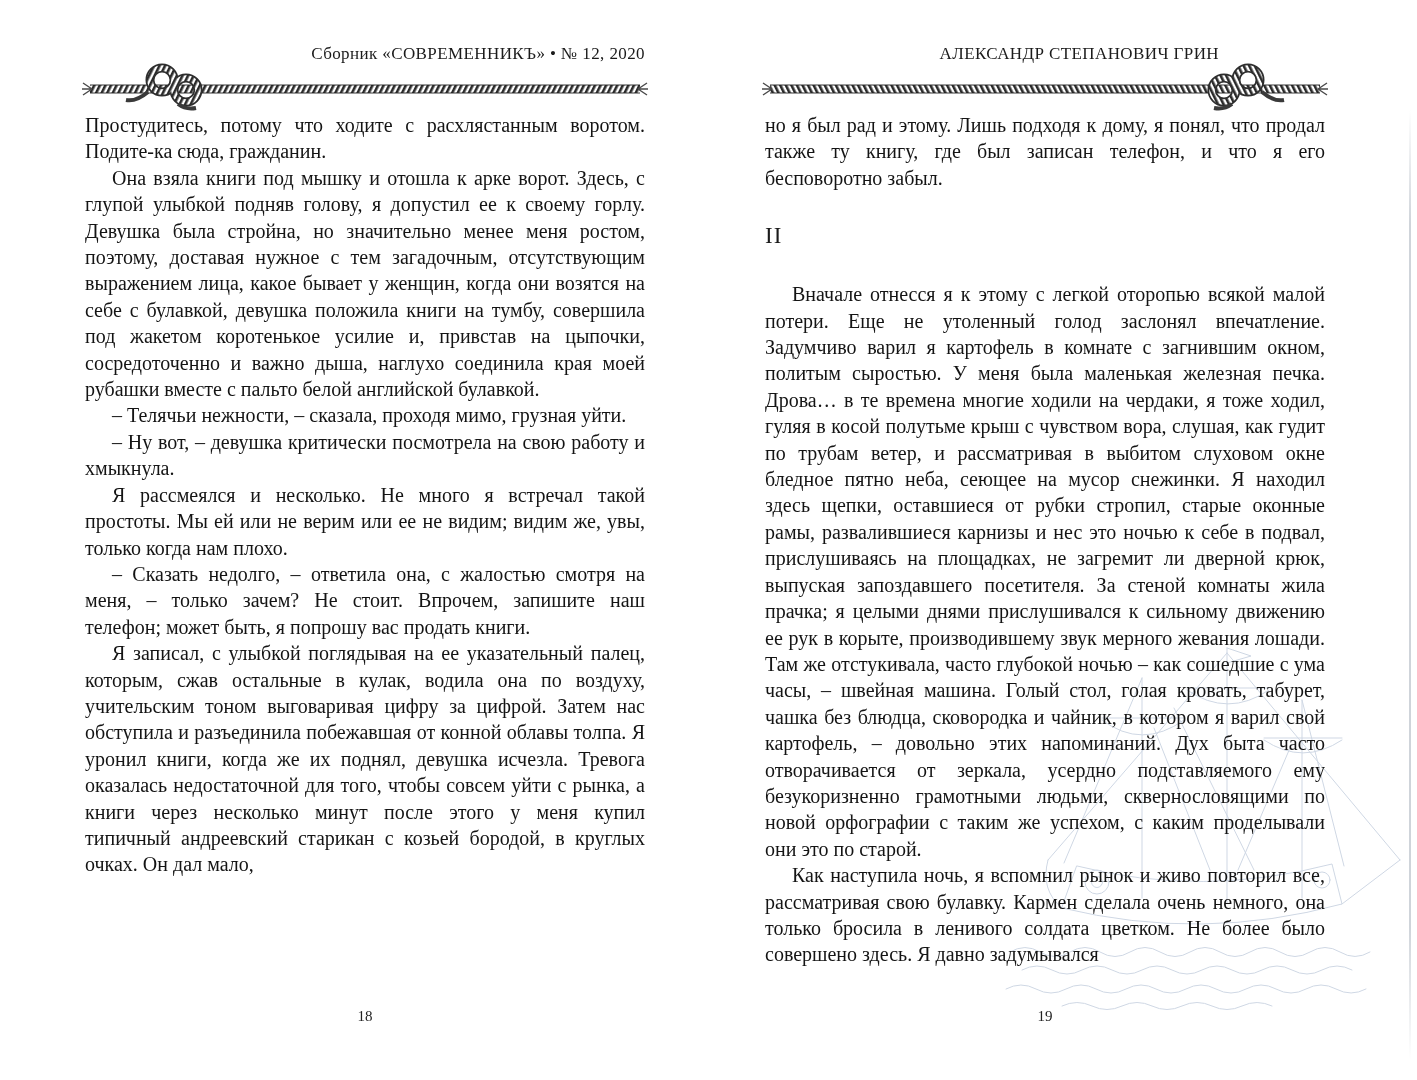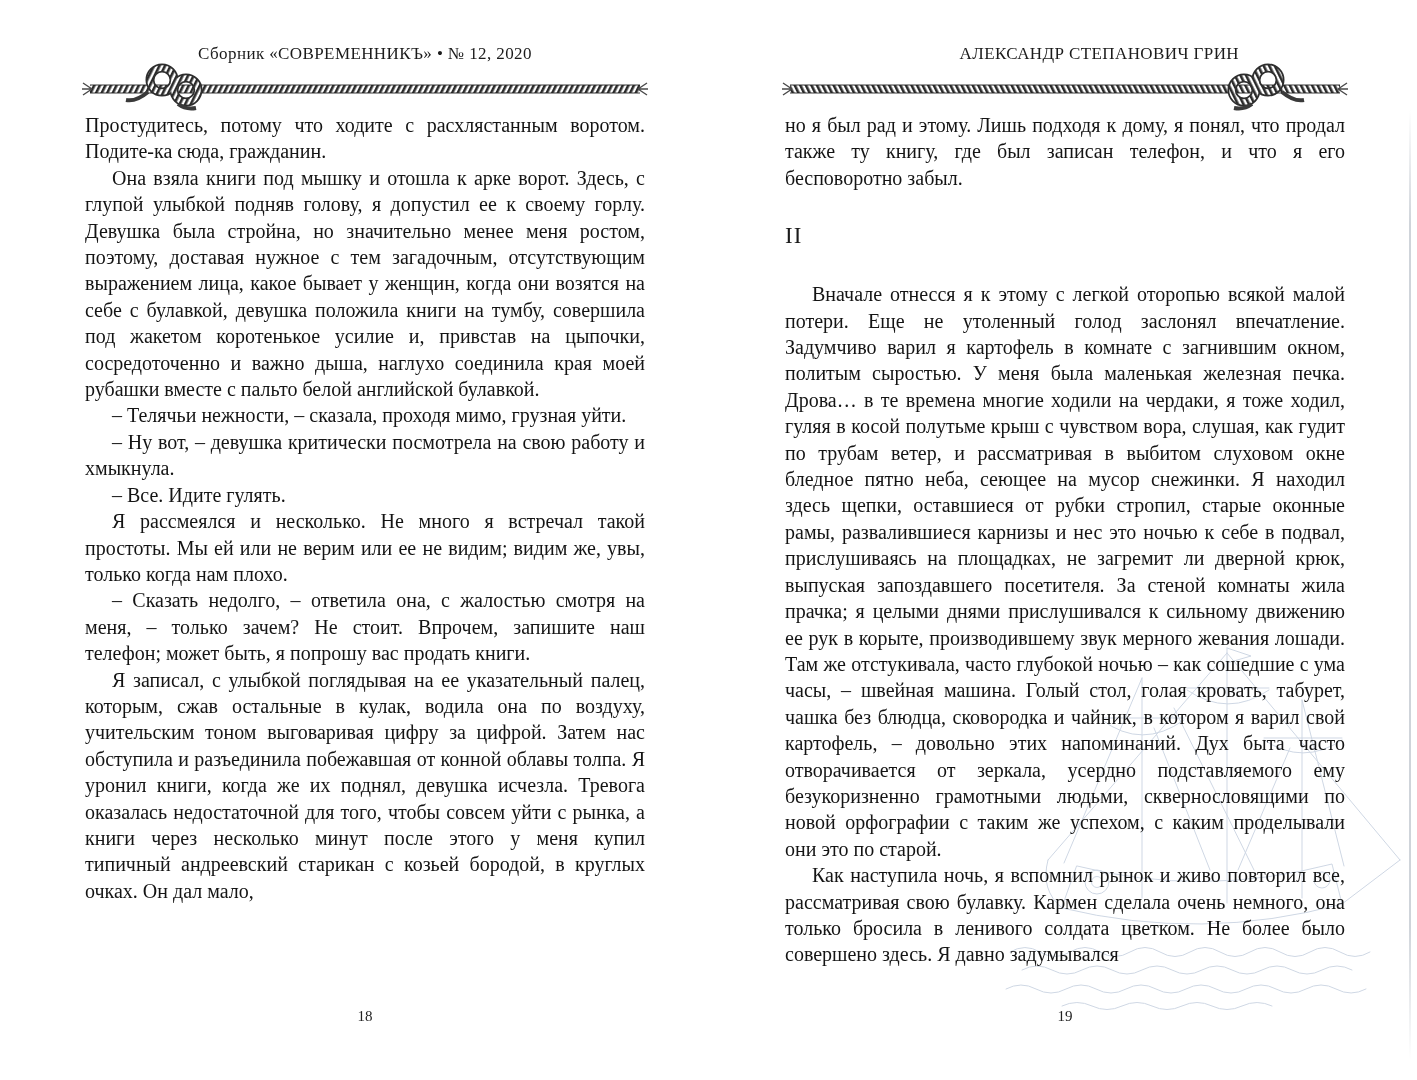--- a/index.html
+++ b/index.html
@@ -4,27 +4,27 @@
 <style>
   html,body { margin:0; padding:0; background:#e9e9e9; }
   .scan {
     position:relative; width:1417px; height:1080px; margin:0 auto;
     background:#ffffff; overflow:hidden;
     font-family:"Liberation Serif","DejaVu Serif",serif;
     color:#141414;
   }
   .page { position:absolute; top:0; width:560px; height:1080px; }
   .page-left  { left:85px; }
-  .page-right { left:765px;margin-left:20px; }
+  .page-right { left:765px; }
 
   .running-head {
     position:absolute; top:44px; left:0; width:100%;
     font-size:17px; letter-spacing:.4px; color:#1b1b1b; white-space:nowrap;
   }
-  .running-head.center { text-align:center; }
+  .running-head.center { text-align:right; }
   .running-head.right  { text-align:right; padding-right:106px; box-sizing:border-box; }
 
   .rope { position:absolute; top:62px; left:-3px; }
 
   .body-text {
     position:absolute; top:112px; left:0; width:560px;
     font-size:20px; line-height:26.4px; text-align:justify;
     hyphens:auto; -webkit-hyphens:auto;
   }
   .para { margin:0; text-indent:27px; }
@@ -104,21 +104,20 @@
         <path d="M66 30 q-12 10 -22 8" stroke="#3a3a3a" stroke-width="4"></path>
         <path d="M96 42 q8 6 18 4" stroke="#3a3a3a" stroke-width="4"></path>
       </g>
     </svg>
 
     <div class="body-text">
         <p class="para noindent" lang="ru">Простудитесь, потому что ходите с расхлястанным воротом. Подите-ка сюда, гражданин.</p>
         <p class="para" lang="ru">Она взяла книги под мышку и отошла к арке ворот. Здесь, с глупой улыбкой подняв голову, я допустил ее к своему горлу. Девушка была стройна, но значительно менее меня ростом, поэтому, доставая нужное с тем загадочным, отсутствующим выражением лица, какое бывает у женщин, когда они возятся на себе с булавкой, девушка положила книги на тумбу, совершила под жакетом коротенькое усилие и, привстав на цыпочки, сосредоточенно и важно дыша, наглухо соединила края моей рубашки вместе с пальто белой английской булавкой.</p>
         <p class="para" lang="ru">– Телячьи нежности, – сказала, проходя мимо, грузная уйти.</p>
         <p class="para" lang="ru">– Ну вот, – девушка критически посмотрела на свою работу и хмыкнула.</p>
-        <p class="para" lang="ru">– Все. Идите гулять.</p>
         <p class="para" lang="ru">Я рассмеялся и несколько. Не много я встречал такой простоты. Мы ей или не верим или ее не видим; видим же, увы, только когда нам плохо.</p>
         <p class="para" lang="ru">– Сказать недолго, – ответила она, с жалостью смотря на меня, – только зачем? Не стоит. Впрочем, запишите наш телефон; может быть, я попрошу вас продать книги.</p>
         <p class="para" lang="ru">Я записал, с улыбкой поглядывая на ее указательный палец, которым, сжав остальные в кулак, водила она по воздуху, учительским тоном выговаривая цифру за цифрой. Затем нас обступила и разъединила побежавшая от конной облавы толпа. Я уронил книги, когда же их поднял, девушка исчезла. Тревога оказалась недостаточной для того, чтобы совсем уйти с рынка, а книги через несколько минут после этого у меня купил типичный андреевский старикан с козьей бородой, в круглых очках. Он дал мало,</p>
       </div>
 
     <div class="page-number">18</div>
   </div>
 
   <div class="page page-right">
     <div class="running-head right">АЛЕКСАНДР СТЕПАНОВИЧ ГРИН</div>

